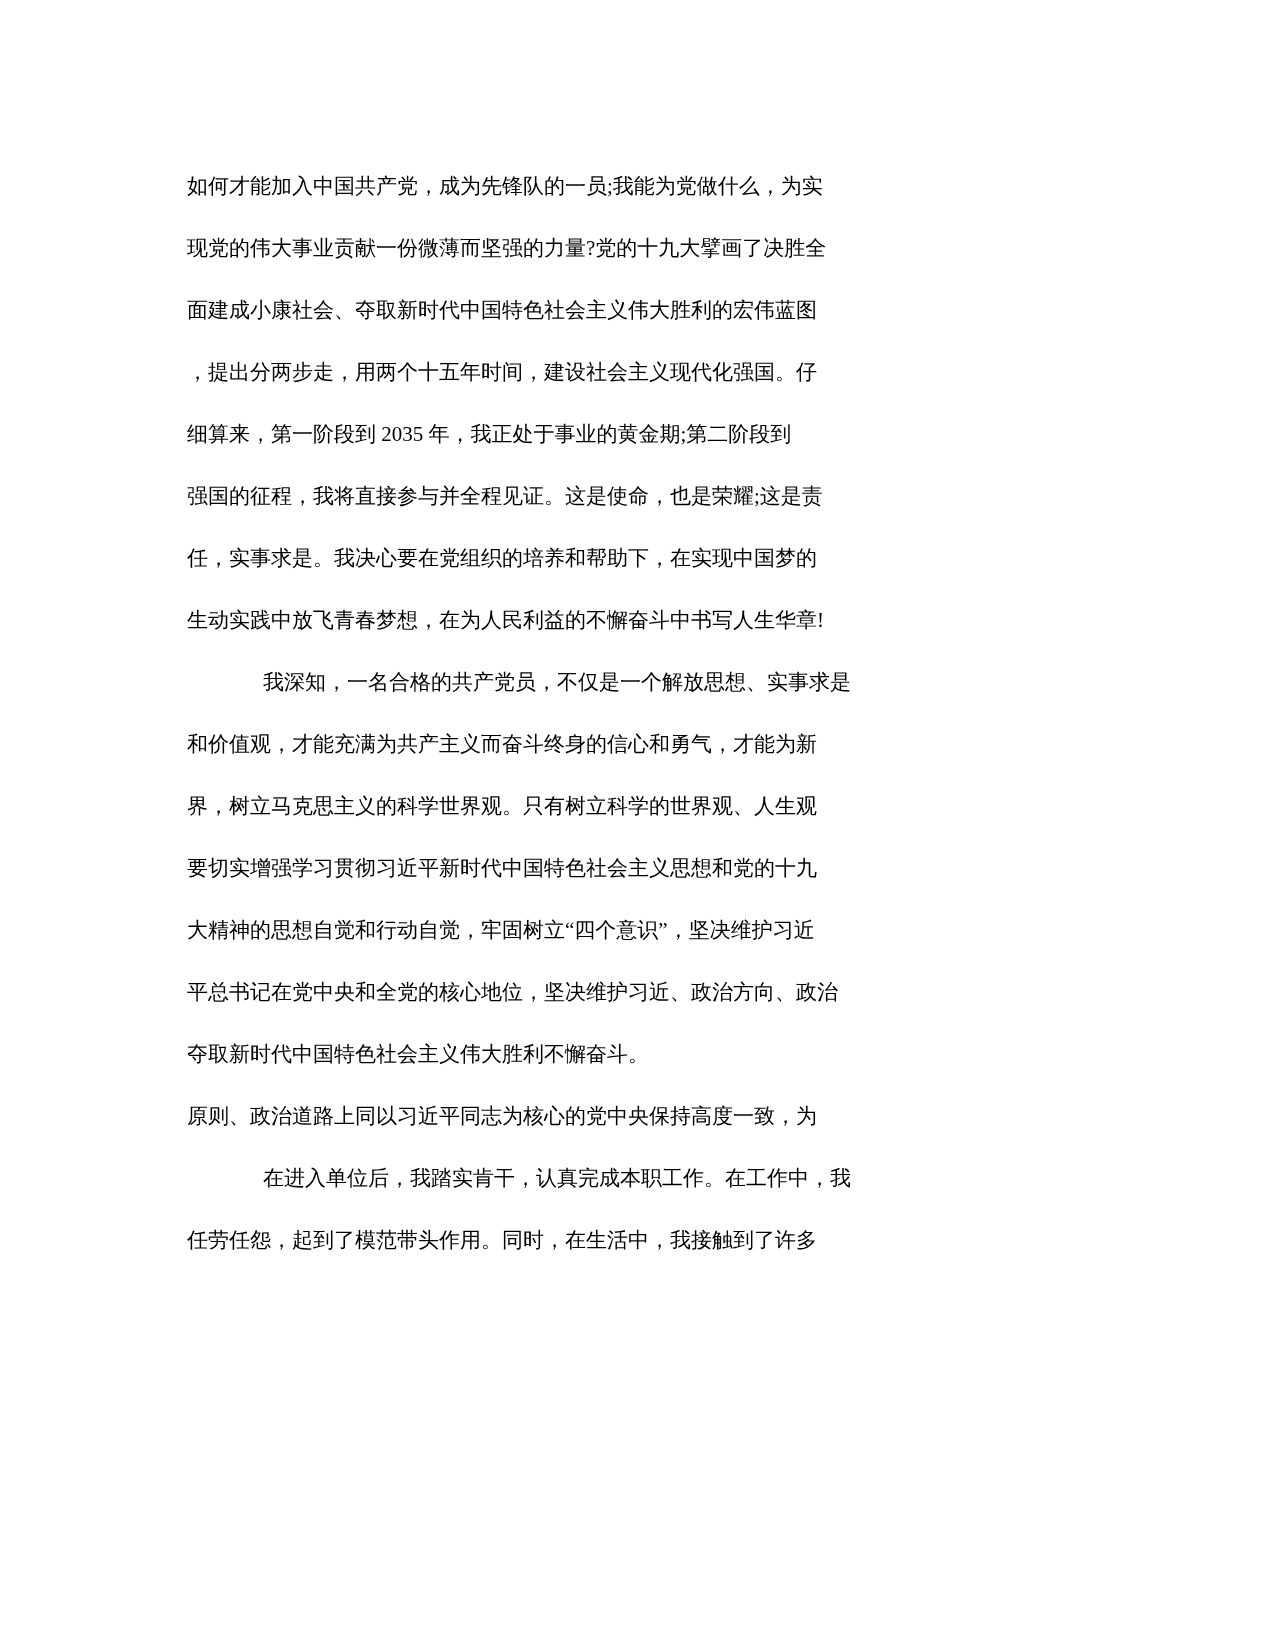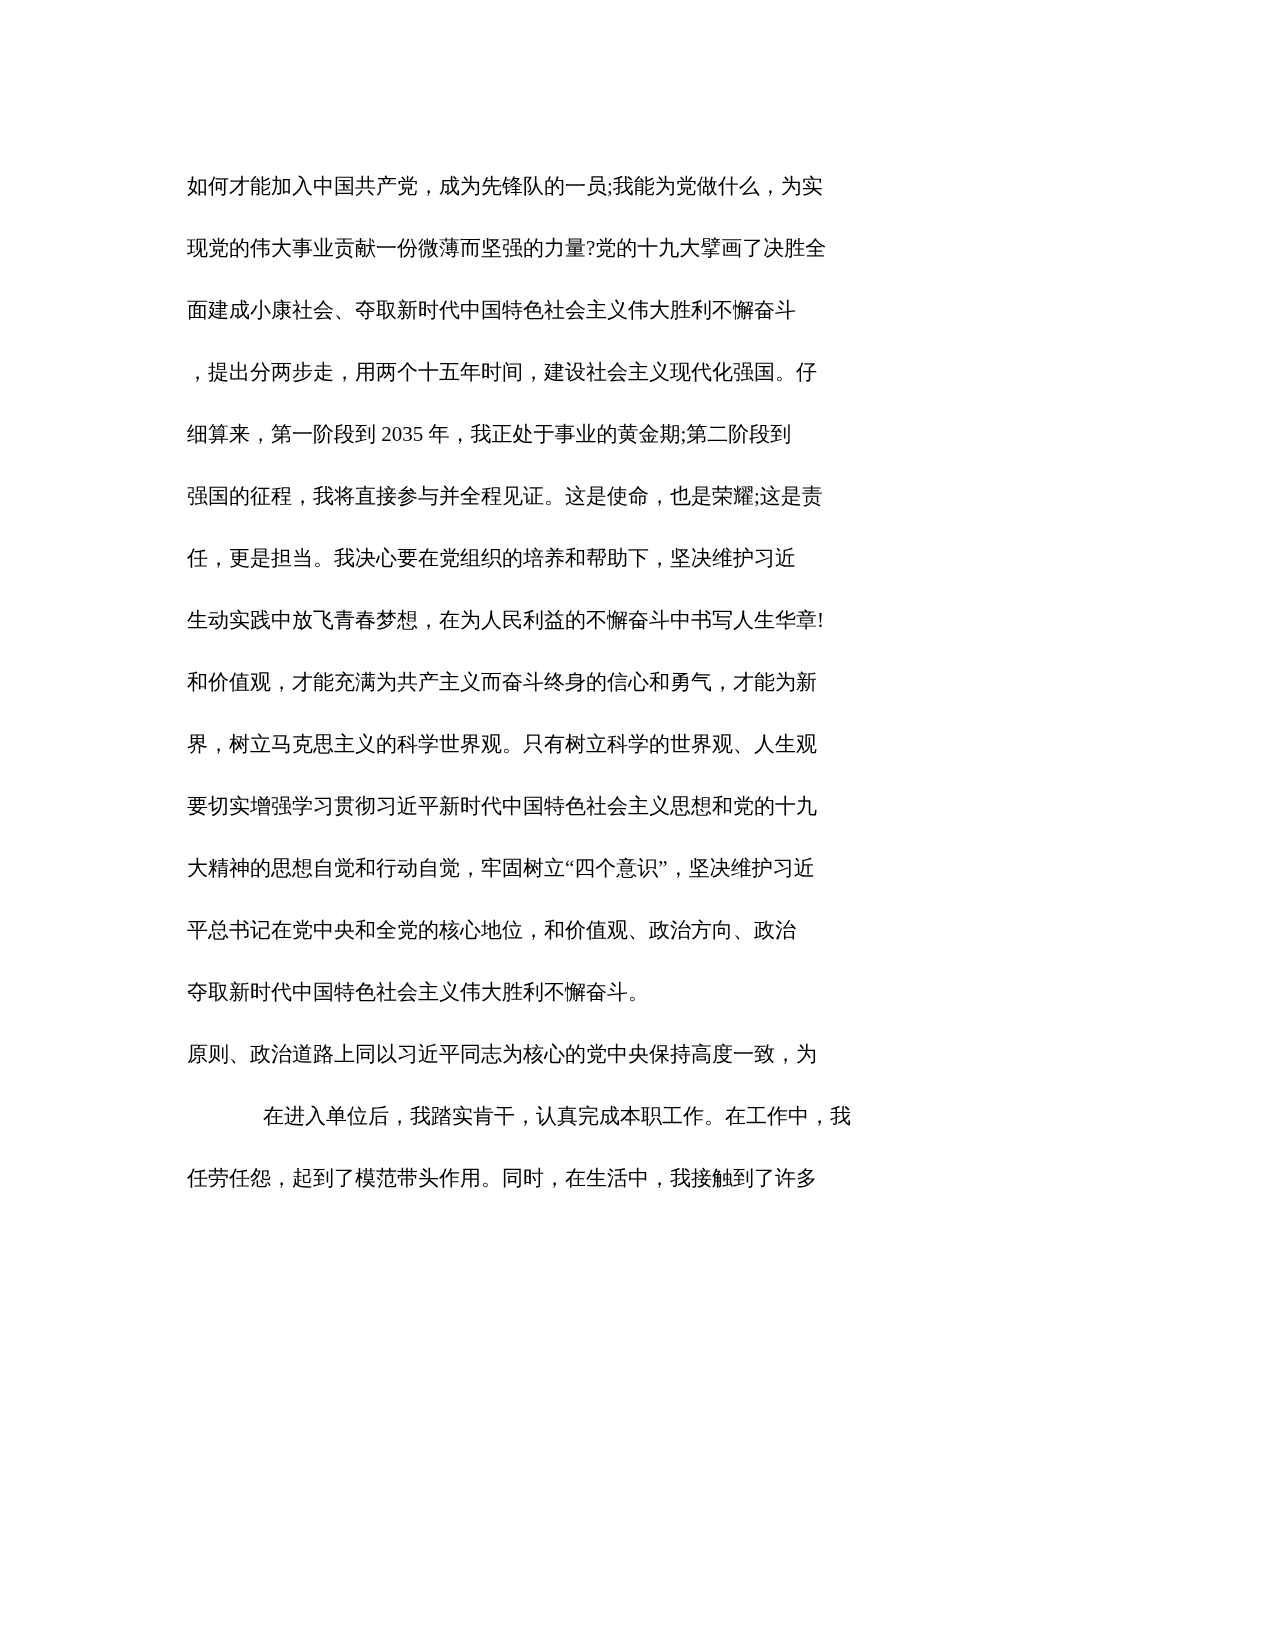--- a/index.html
+++ b/index.html
@@ -31,34 +31,35 @@
 </style>
 </head>
 <body>
 
 <div class="page">
   <div class="textblock">
 
     <div class="para">
       <div class="line">如何才能加入中国共产党，成为先锋队的一员;我能为党做什么，为实</div>
       <div class="line">现党的伟大事业贡献一份微薄而坚强的力量?党的十九大擘画了决胜全</div>
-      <div class="line">面建成小康社会、夺取新时代中国特色社会主义伟大胜利不懈奋斗</div>
+      <div class="line">面建成小康社会、夺取新时代中国特色社会主义伟大胜利的宏伟蓝图</div>
       <div class="line">，提出分两步走，用两个十五年时间，建设社会主义现代化强国。仔</div>
       <div class="line">细算来，第一阶段到 2035 年，我正处于事业的黄金期;第二阶段到</div>
       <div class="line">强国的征程，我将直接参与并全程见证。这是使命，也是荣耀;这是责</div>
-      <div class="line">任，更是担当。我决心要在党组织的培养和帮助下，坚决维护习近</div>
+      <div class="line">任，实事求是。我决心要在党组织的培养和帮助下，在实现中国梦的</div>
       <div class="line">生动实践中放飞青春梦想，在为人民利益的不懈奋斗中书写人生华章!</div>
     </div>
 
     <div class="para">
+      <div class="line indent">我深知，一名合格的共产党员，不仅是一个解放思想、实事求是</div>
       <div class="line">和价值观，才能充满为共产主义而奋斗终身的信心和勇气，才能为新</div>
       <div class="line">界，树立马克思主义的科学世界观。只有树立科学的世界观、人生观</div>
       <div class="line">要切实增强学习贯彻习近平新时代中国特色社会主义思想和党的十九</div>
       <div class="line">大精神的思想自觉和行动自觉，牢固树立“四个意识”，坚决维护习近</div>
-      <div class="line">平总书记在党中央和全党的核心地位，和价值观、政治方向、政治</div>
+      <div class="line">平总书记在党中央和全党的核心地位，坚决维护习近、政治方向、政治</div>
       <div class="line">夺取新时代中国特色社会主义伟大胜利不懈奋斗。</div>
       <div class="line">原则、政治道路上同以习近平同志为核心的党中央保持高度一致，为</div>
     </div>
 
     <div class="para">
       <div class="line indent">在进入单位后，我踏实肯干，认真完成本职工作。在工作中，我</div>
       <div class="line">任劳任怨，起到了模范带头作用。同时，在生活中，我接触到了许多</div>
     </div>
 
   </div>

